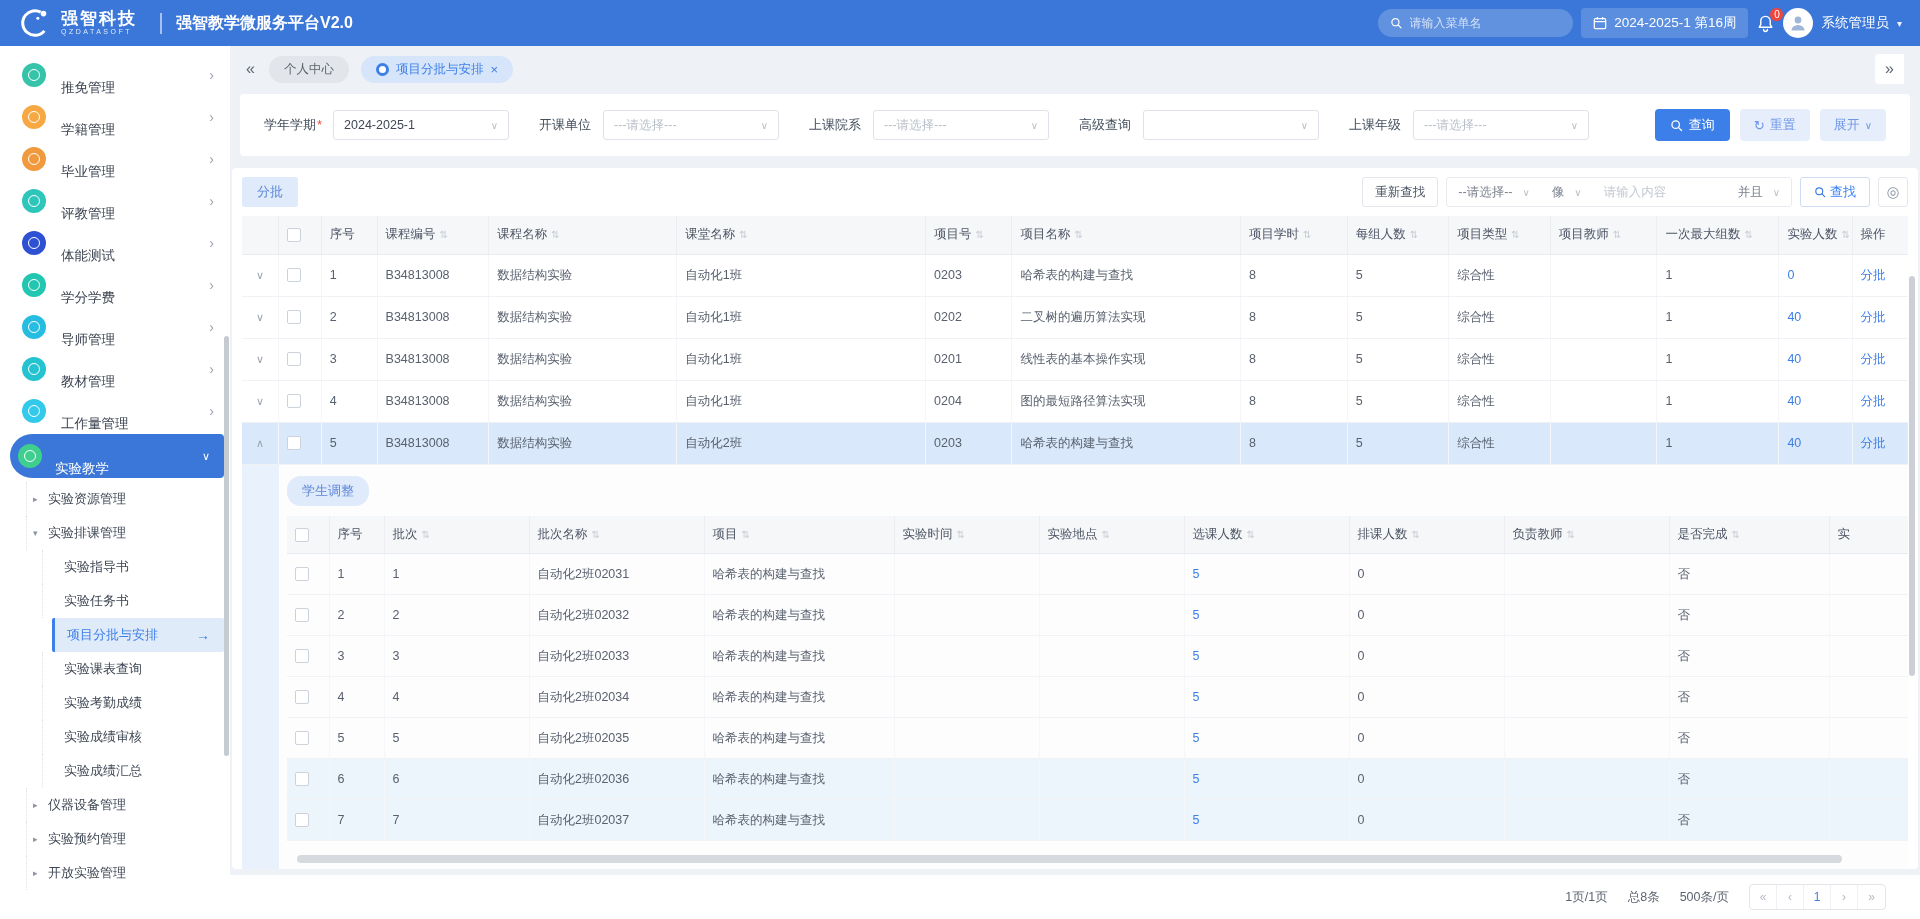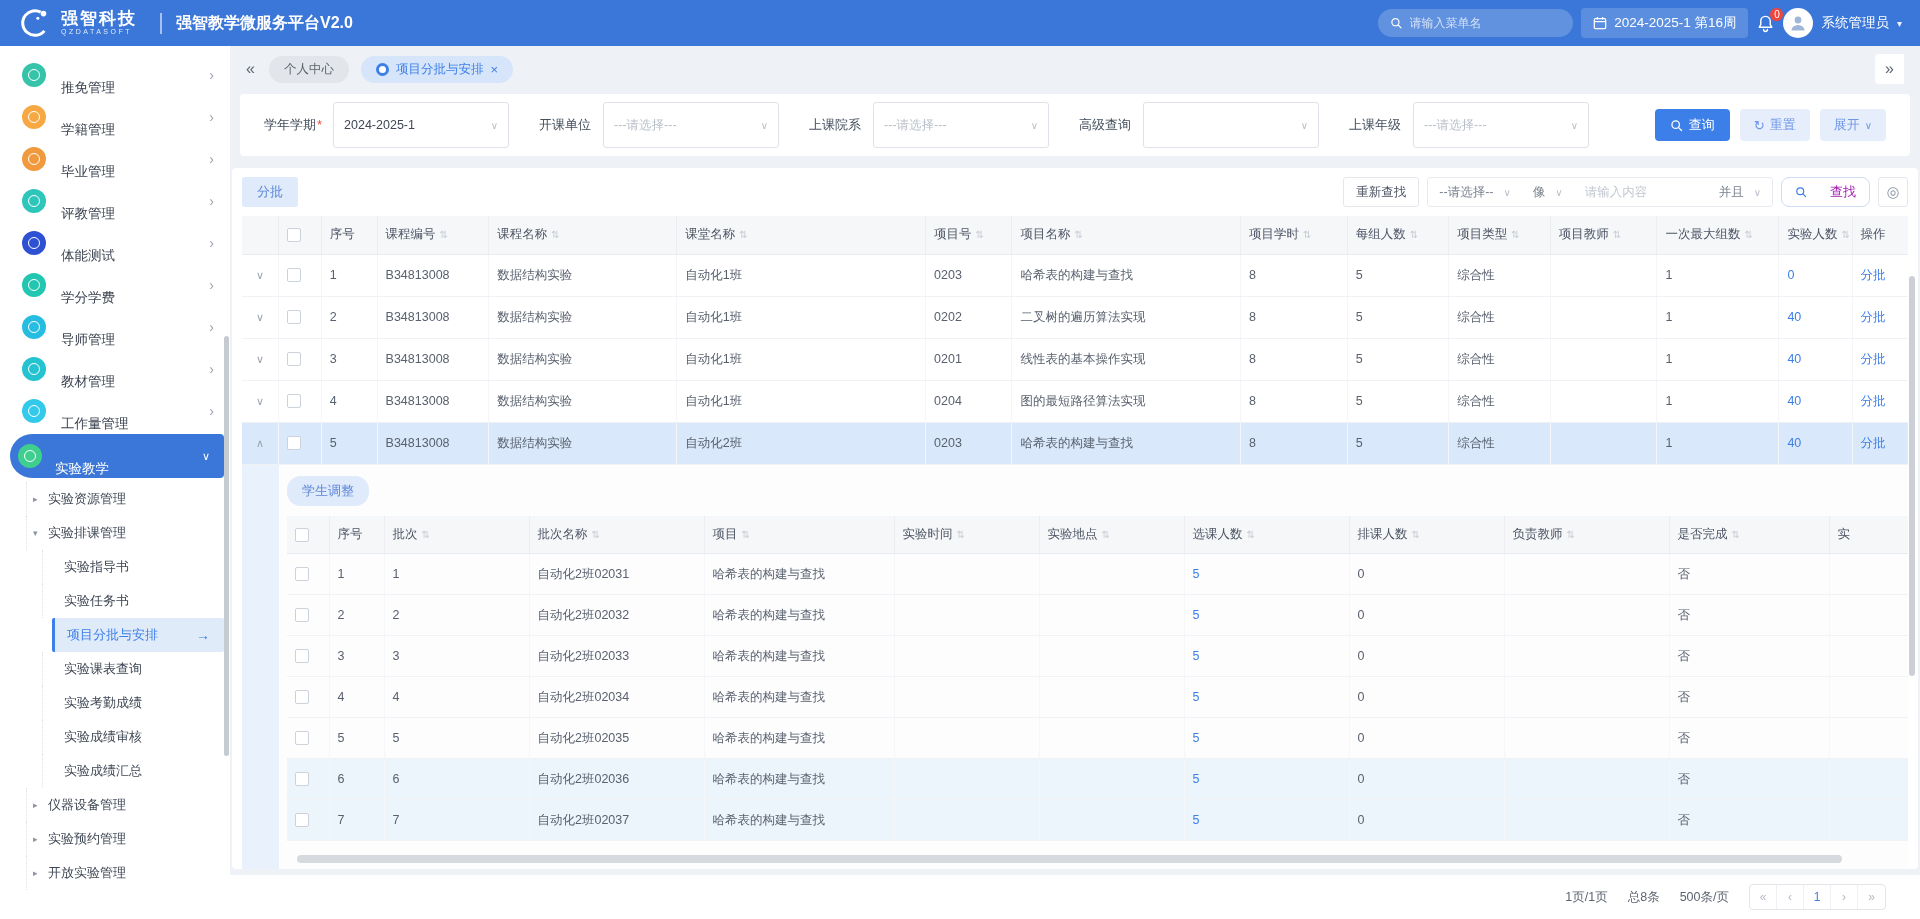--- a/index.html
+++ b/index.html
@@ -57,40 +57,40 @@
   .tab.active .tab-icon{display:inline-block;}
   .tab-close{display:none;font-size:13px;}
   .tab.active .tab-close{display:inline;}
   .tabbar-right{margin-left:auto;color:#5f6672;font-size:16px;background:#fff;height:30px;display:flex;align-items:center;padding:0 10px;border-radius:4px 0 0 4px;cursor:pointer;}
 
   
   .filter-card{margin:2px 10px 0;background:#fff;border-radius:4px;height:62px;display:flex;align-items:center;padding:16px 24px;gap:30px;}
   .filter-field{display:flex;align-items:center;gap:11px;}
   .f-label{font-size:13px;color:#45505e;white-space:nowrap;}
   .star{color:#f2453d;margin-left:1px;}
-  .f-select{width:176px;height:46px;border:1px solid #dfe3e9;border-radius:3px;background:#fff;display:flex;align-items:center;justify-content:space-between;padding:0 10px;font-size:12.5px;cursor:pointer;}
+  .f-select{width:176px;height:30px;border:1px solid #dfe3e9;border-radius:3px;background:#fff;display:flex;align-items:center;justify-content:space-between;padding:0 10px;font-size:12.5px;cursor:pointer;}
   .f-select .ph{color:#b9bfc9;}
   .f-select .val{color:#3f4754;}
   .sel-caret{color:#b9bfc9;font-size:10px;}
   .filter-actions{margin-left:auto;display:flex;gap:10px;}
   .btn{border:none;cursor:pointer;font-family:inherit;}
   .btn-primary{height:32px;padding:0 15px;background:#3d7fe8;color:#fff;border-radius:4px;display:flex;align-items:center;gap:6px;font-size:13px;}
   .btn-light{height:32px;padding:0 14px;background:#e6eefb;color:#6e96e8;border-radius:4px;display:flex;align-items:center;gap:5px;font-size:13px;}
 
   
   .table-card{margin:12px 2px 6px;background:#fff;border-radius:4px;flex:1;position:relative;padding:0 10px;overflow:hidden;display:flex;flex-direction:column;}
   .card-toolbar{height:48px;display:flex;align-items:center;flex-shrink:0;}
   .btn-batch{height:30px;padding:0 15px;background:#dfeafa;color:#5d87d8;border-radius:3px;font-size:13px;}
   .find-cluster{margin-left:auto;display:flex;align-items:flex-end;gap:8px;}
   .btn-plain{height:30px;padding:0 12px;background:#fff;border:1px solid #e4e7ec;border-radius:3px;color:#4a5360;font-size:12.5px;}
   .find-group{display:flex;align-items:center;border:1px solid #e7eaef;border-radius:3px;height:30px;}
   .fg-item{display:flex;align-items:center;gap:10px;padding:0 11px;font-size:12.5px;color:#7a828e;height:100%;cursor:pointer;}
   .fg-input{border:none;outline:none;width:112px;font-size:12.5px;color:#ec4899;}
   .fg-input::placeholder{color:#c3c8d0;}
-  .btn-find{height:30px;padding:0 13px;border:1px solid #cfdcf5;background:#fff;border-radius:8px;color:#a21caf;display:flex;align-items:center;gap:23px;font-size:13px;}
+  .btn-find{height:30px;padding:0 13px;border:1px solid #cfdcf5;background:#fff;border-radius:3px;color:#3b82f6;display:flex;align-items:center;gap:4px;font-size:13px;}
   .btn-gear{width:30px;height:30px;border:1px solid #e4e7ec;border-radius:3px;color:#8a93a0;background:#fff;display:flex;align-items:center;justify-content:center;font-size:15px;}
 
   table{width:100%;border-collapse:collapse;table-layout:fixed;}
   thead th{height:38px;background:#f6f7f9;font-weight:normal;color:#4d5565;font-size:12.5px;text-align:left;padding:0 8px;border-right:1px solid #ededf1;border-bottom:1px solid #e8ebf0;white-space:nowrap;overflow:hidden;}
   thead th:last-child{border-right:none;}
   tbody td{height:42px;border-bottom:1px solid #f0f2f5;border-right:1px solid #f5f6f9;padding:0 8px;font-size:12.5px;color:#59616e;white-space:nowrap;overflow:hidden;}
   tbody td:last-child{border-right:none;}
   tr.selected td{background:#d9e9fb;}
   .sub-table tbody td{height:41px;}
   .sub-table tr.stripe td{background:#ecf4fc;}

